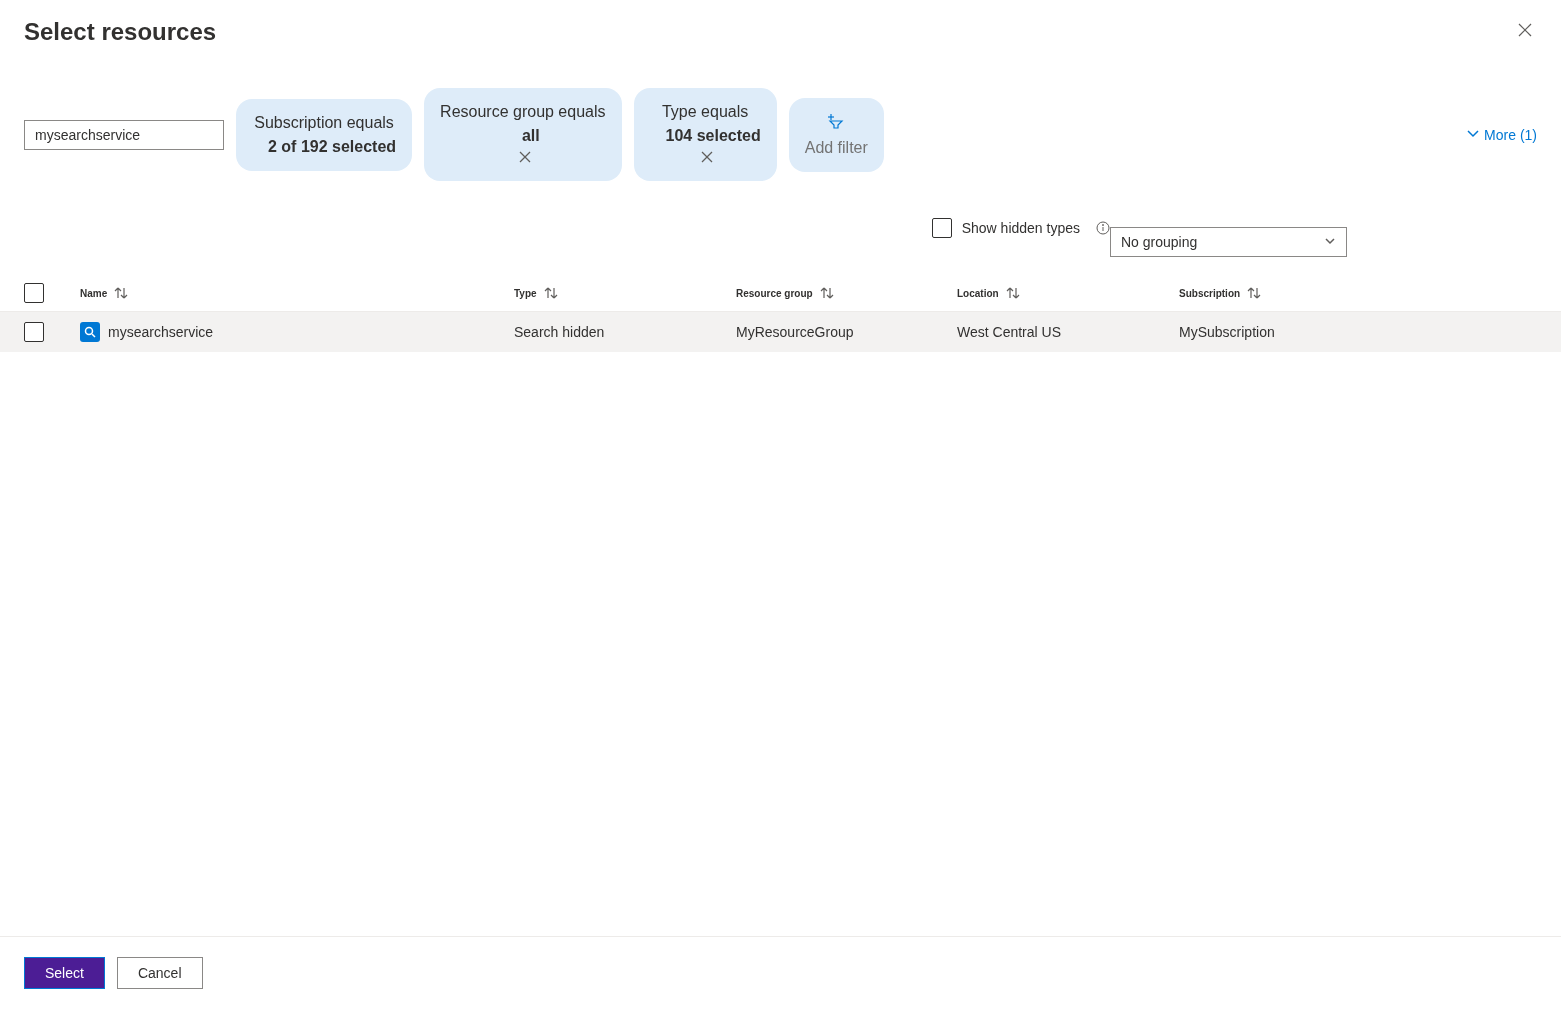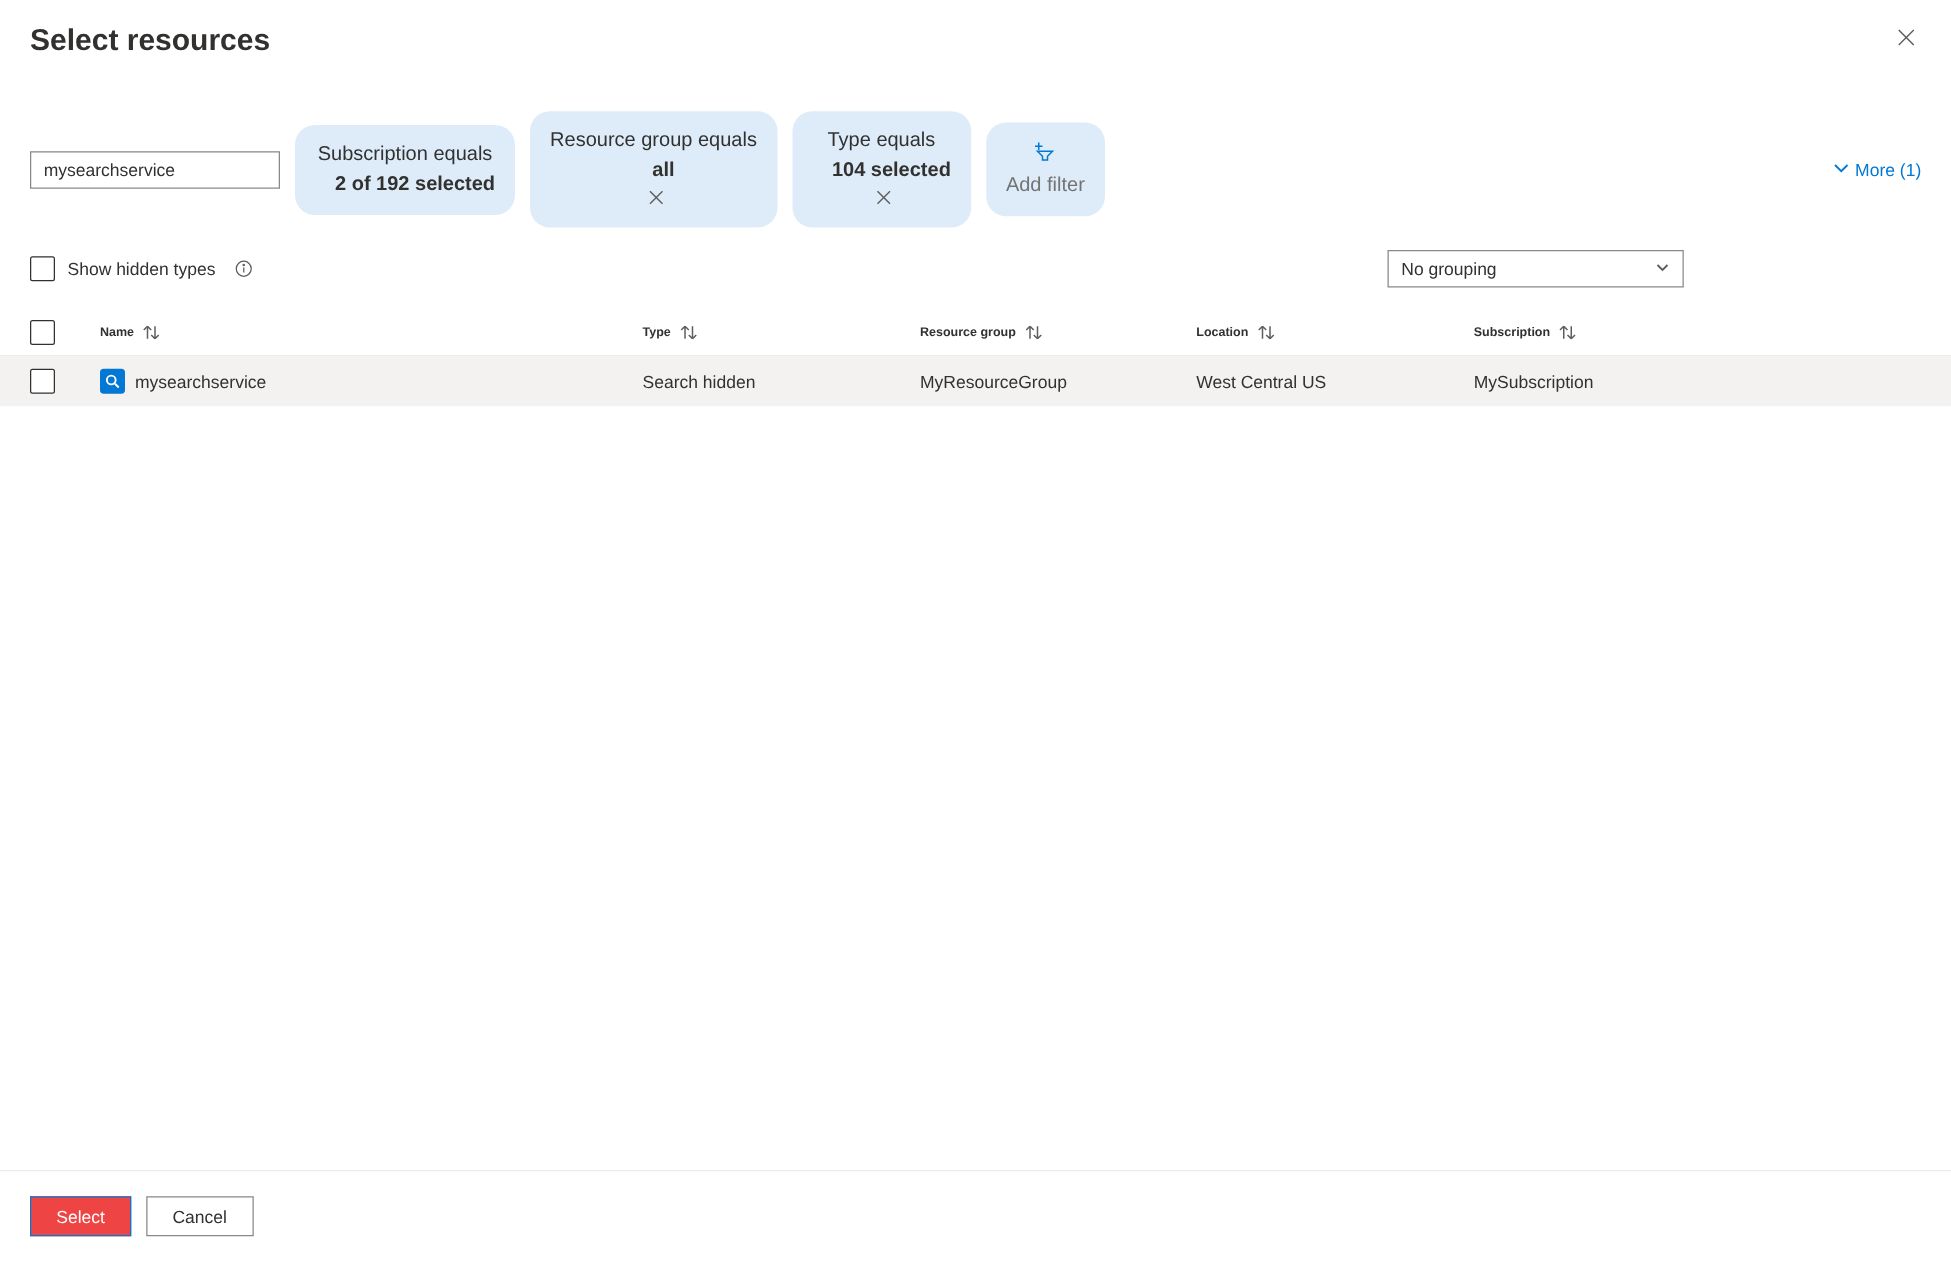--- a/index.html
+++ b/index.html
@@ -101,21 +101,21 @@
       color: #0078d4;
       font-size: 14px;
       cursor: pointer;
     }
     .more-link svg {
       width: 14px;
       height: 14px;
     }
     .options-row {
       display: flex;
-      justify-content: space-between;
+      justify-content: flex-end;
       align-items: center;
       padding: 18px 24px 0 24px;
     }
     .checkbox-wrap {
       display: inline-flex;
       align-items: center;
       gap: 10px;
     }
     .checkbox {
       width: 20px;
@@ -146,20 +146,21 @@
       padding: 0 10px;
       font-size: 14px;
       font-family: inherit;
       background: #ffffff;
       color: #323130;
       display: flex;
       align-items: center;
       justify-content: space-between;
       cursor: pointer;
       margin-right: 190px;
+      margin-top: 28px;
     }
     .grouping-select svg {
       width: 12px;
       height: 12px;
     }
     .table-container {
       margin-top: 18px;
     }
     .table-header {
       display: grid;
@@ -230,21 +231,21 @@
       height: 32px;
       padding: 0 20px;
       font-size: 14px;
       font-family: inherit;
       cursor: pointer;
       border: 1px solid #8a8886;
       background: #ffffff;
       color: #323130;
     }
     .btn-primary {
-      background: #ef4444;
+      background: #4c1d95;
       border-color: #0078d4;
       color: #ffffff;
     }
     .th-check {
       display: flex;
       align-items: center;
     }
   </style>
 </head>
 <body>

